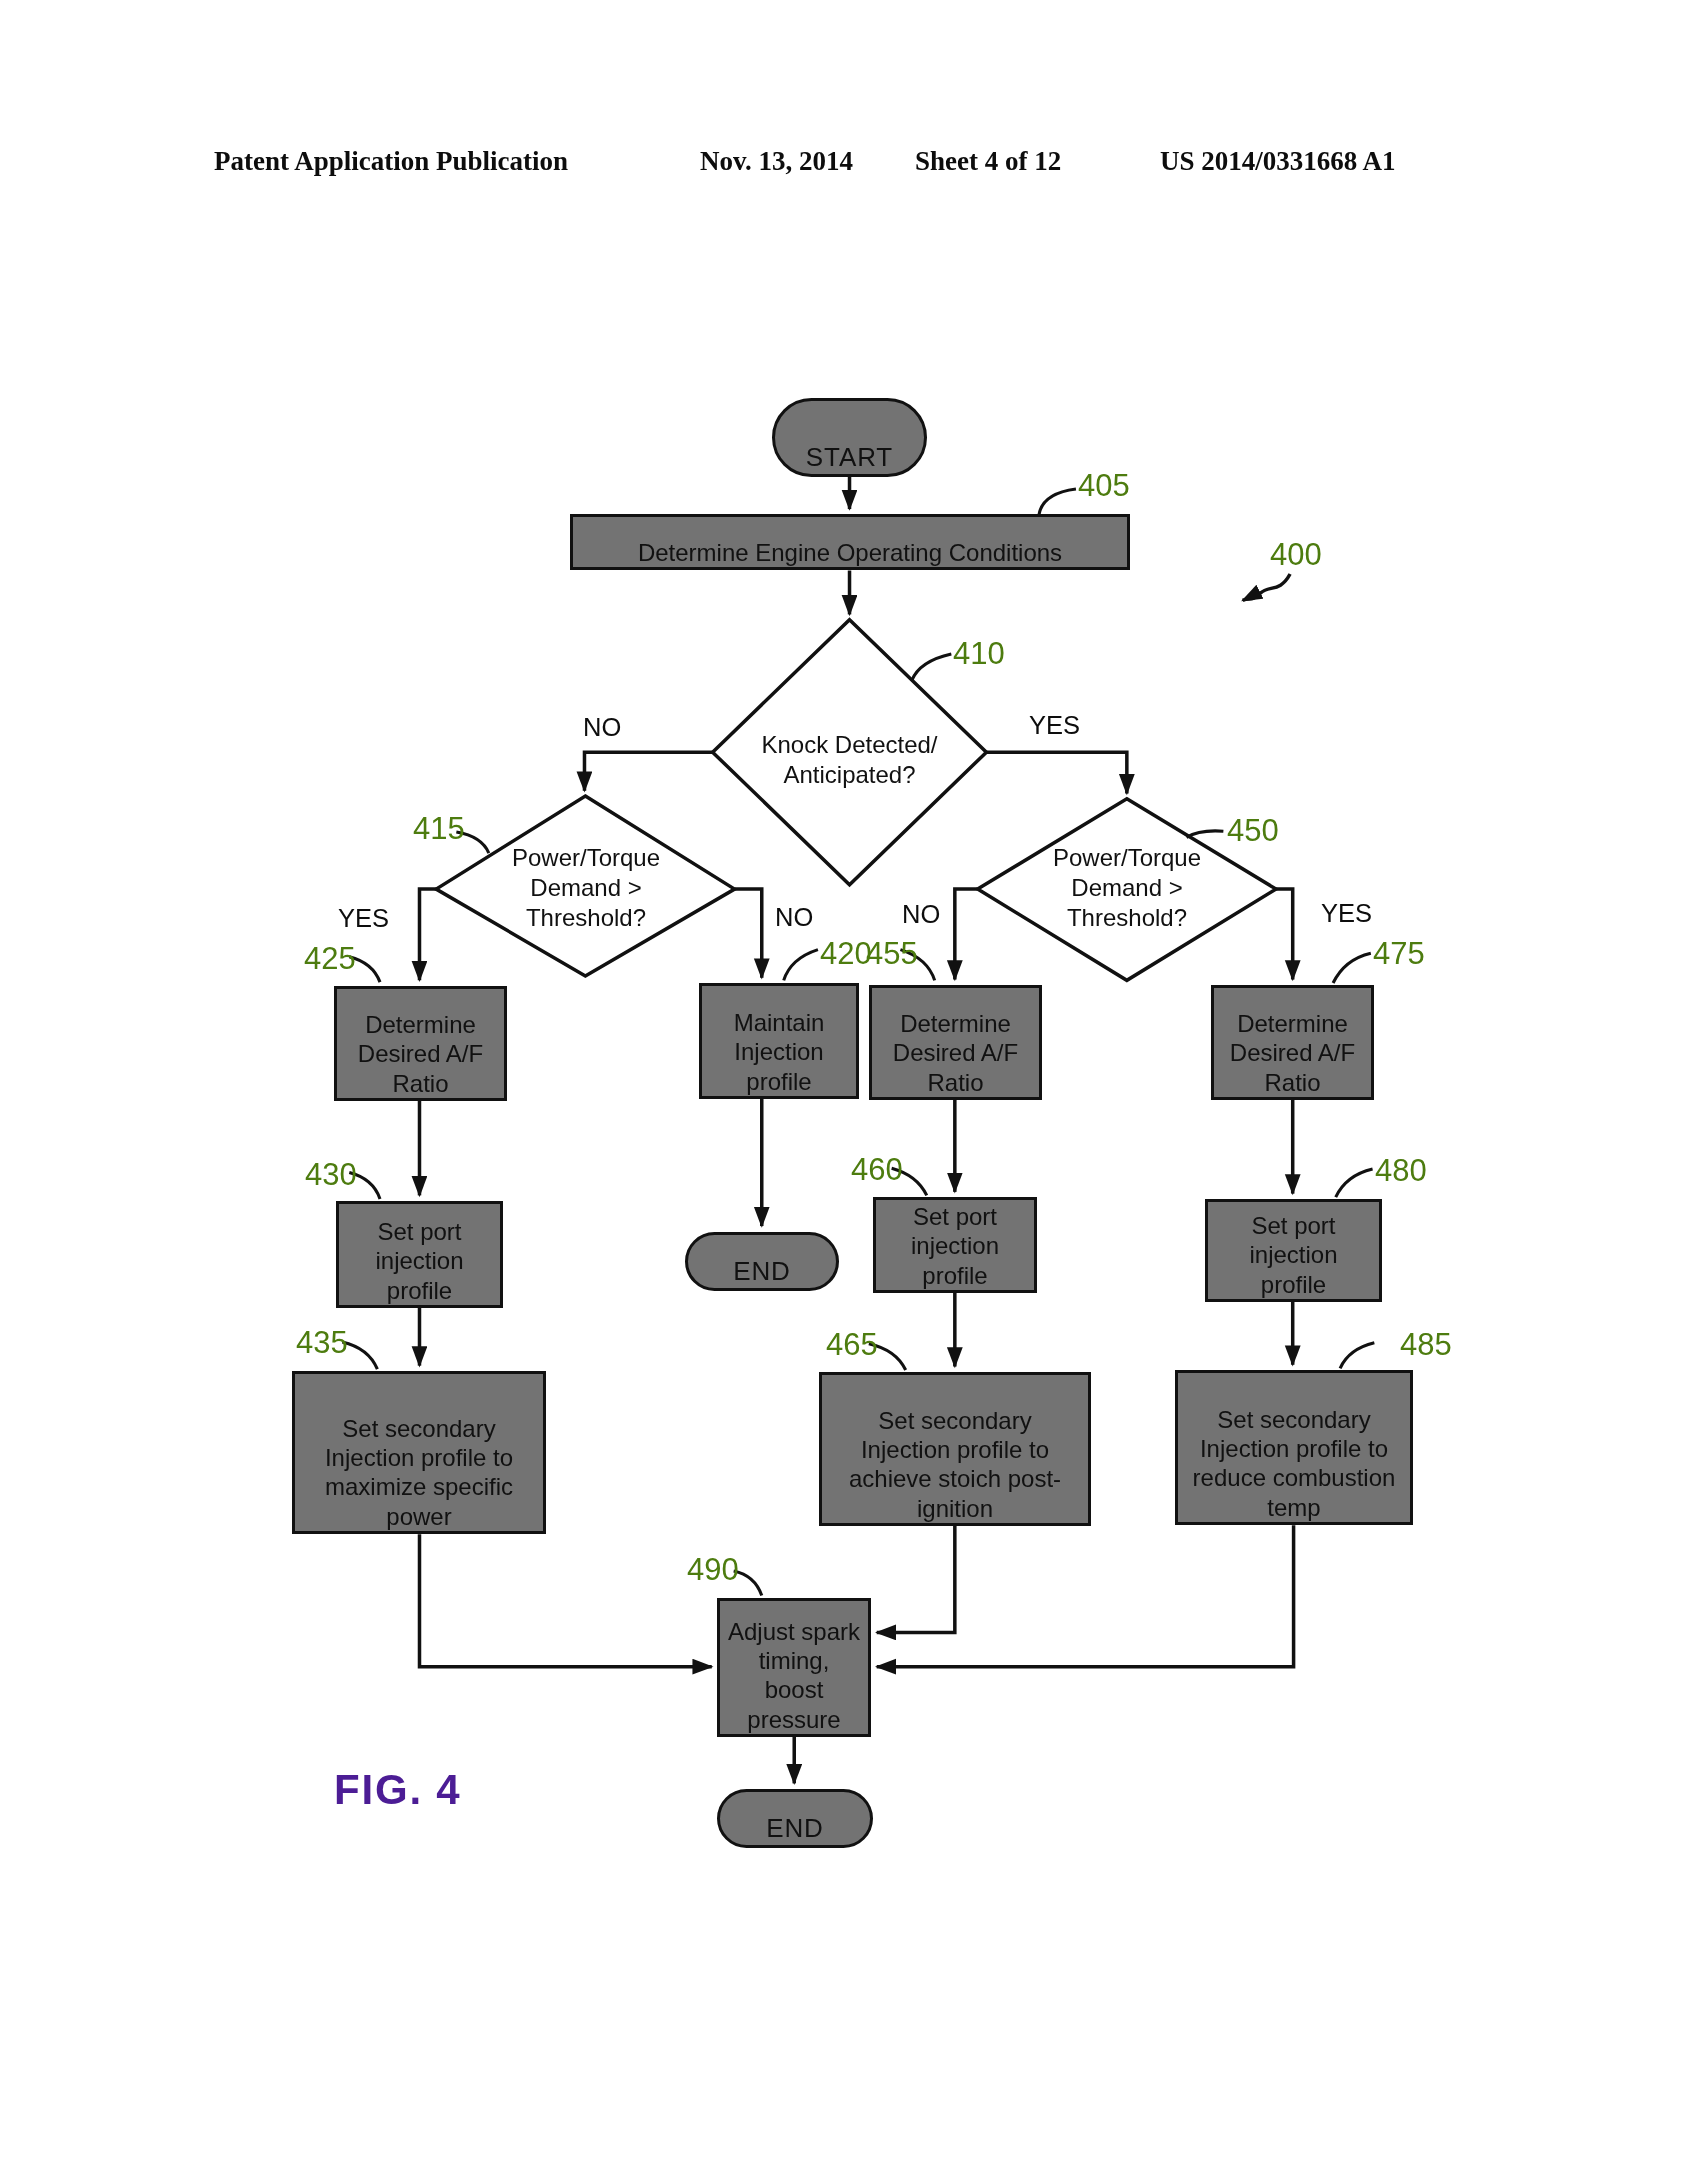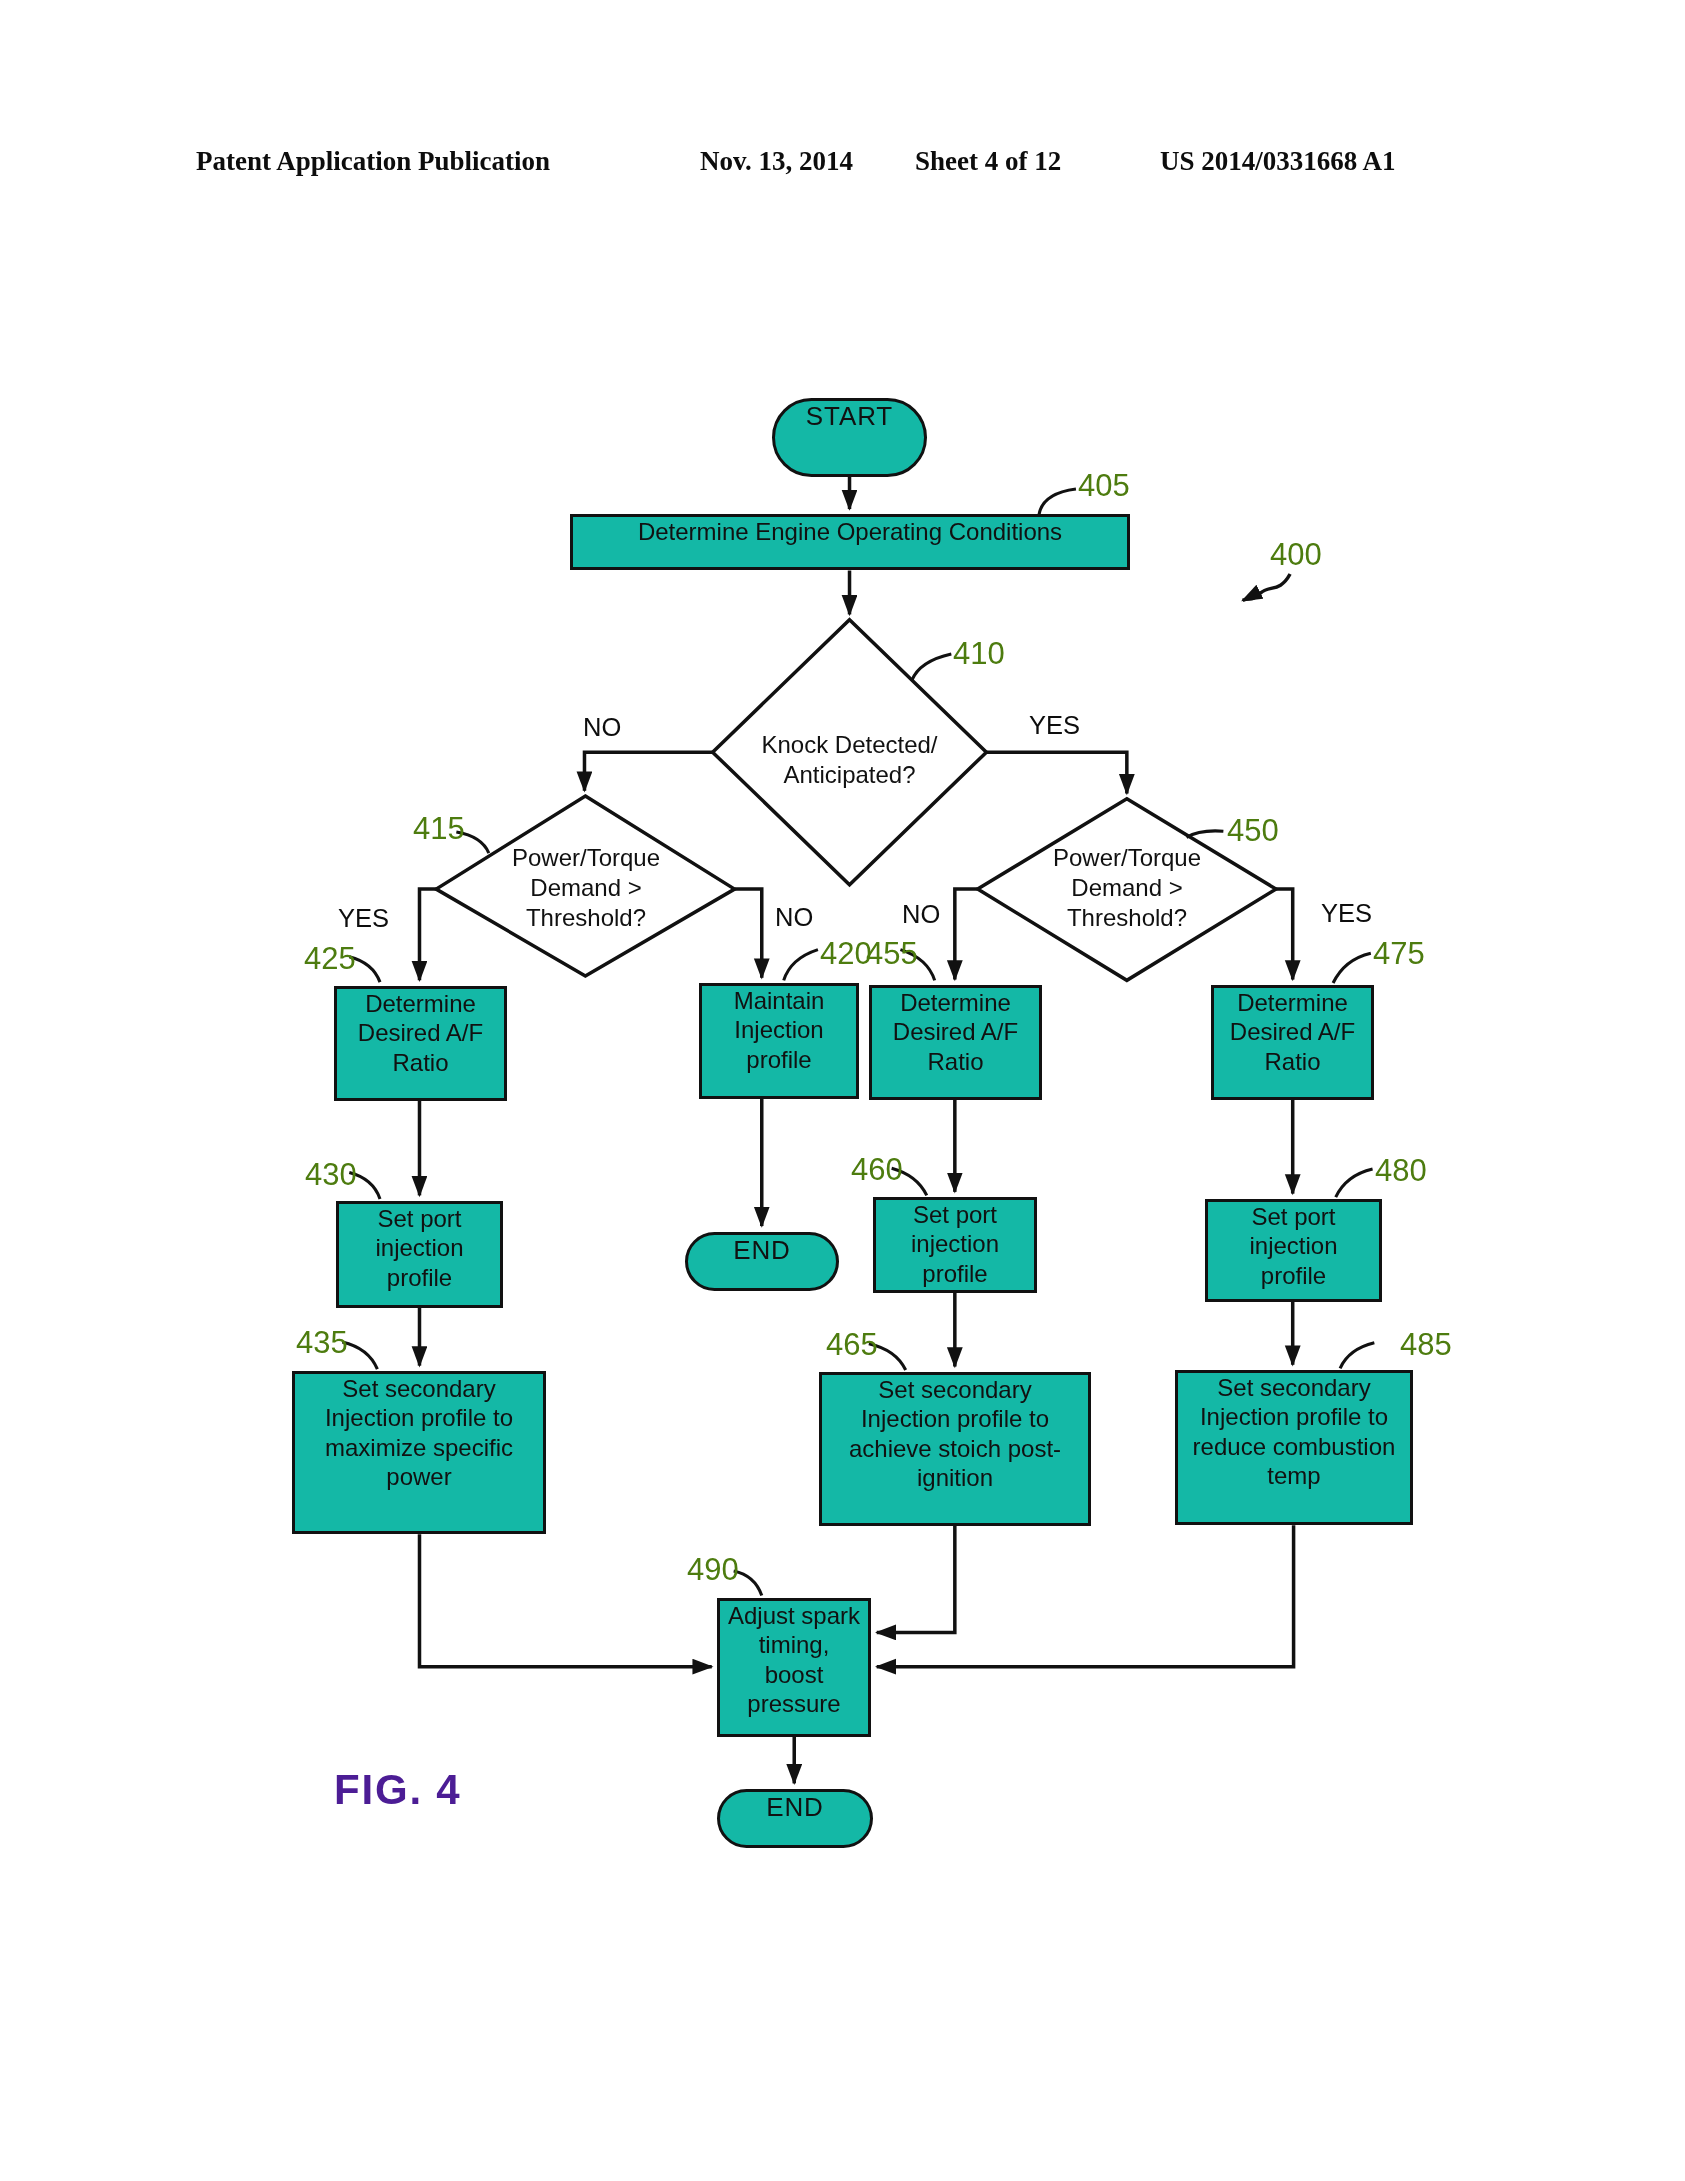--- a/index.html
+++ b/index.html
@@ -1,38 +1,38 @@
 <!DOCTYPE html>
 <html style="font-size:14px"><head>
 <meta charset="utf-8">
 <style>
   html,body{margin:0;padding:0;background:#ffffff;}
   #page{position:relative;width:1685px;height:2181px;background:#ffffff;
         font-family:"Liberation Sans", sans-serif;color:#111;overflow:hidden;}
   .hdr{position:absolute;top:146px;font-family:"Liberation Serif", serif;
        font-weight:bold;font-size:27px;color:#0d0d0d;white-space:nowrap;}
-  .node{position:absolute;box-sizing:border-box;border:3.5px solid #111;background:#14b8a6;
-        display:flex;flex-direction:column;align-items:center;justify-content:flex-start;
+  .node{position:absolute;box-sizing:border-box;border:3.5px solid #111;background:#737373;
+        display:flex;flex-direction:column;align-items:center;justify-content:flex-end;
         text-align:center;font-size:24px;line-height:1.22;}
   .terminal{border-radius:40px;font-size:26px;letter-spacing:0.9px;}
   .pill{border-radius:30px;font-size:26px;letter-spacing:0.9px;}
   .dtext{position:absolute;display:flex;flex-direction:column;align-items:center;
          justify-content:center;text-align:center;font-size:24px;line-height:1.24;}
   .ref{position:absolute;font-size:31px;color:#4d7c0f;white-space:nowrap;}
   .branch{position:absolute;font-size:25.5px;color:#0d0d0d;white-space:nowrap;}
   .figlabel{position:absolute;left:334px;top:1766px;font-size:42px;font-weight:bold;
             letter-spacing:1.8px;color:#4c1d95;}
   svg{position:absolute;left:0;top:0;}
 </style>
 </head>
 <body>
 
 <div id="page">
 
-  <div class="hdr" style="left:196px;">Patent Application Publication</div>
+  <div class="hdr" style="left:214px;">Patent Application Publication</div>
   <div class="hdr" style="left:700px;">Nov. 13, 2014</div>
   <div class="hdr" style="left:915px;">Sheet 4 of 12</div>
   <div class="hdr" style="left:1160px;">US 2014/0331668 A1</div>
 
   <svg width="1685" height="2181" viewBox="0 0 1920 2485">
     <defs>
       <marker id="arr" markerUnits="userSpaceOnUse" markerWidth="26" markerHeight="20" refX="22" refY="9" orient="auto">
         <path d="M0,0 L24,9 L0,18 Z" fill="#111"></path>
       </marker>
     </defs>

